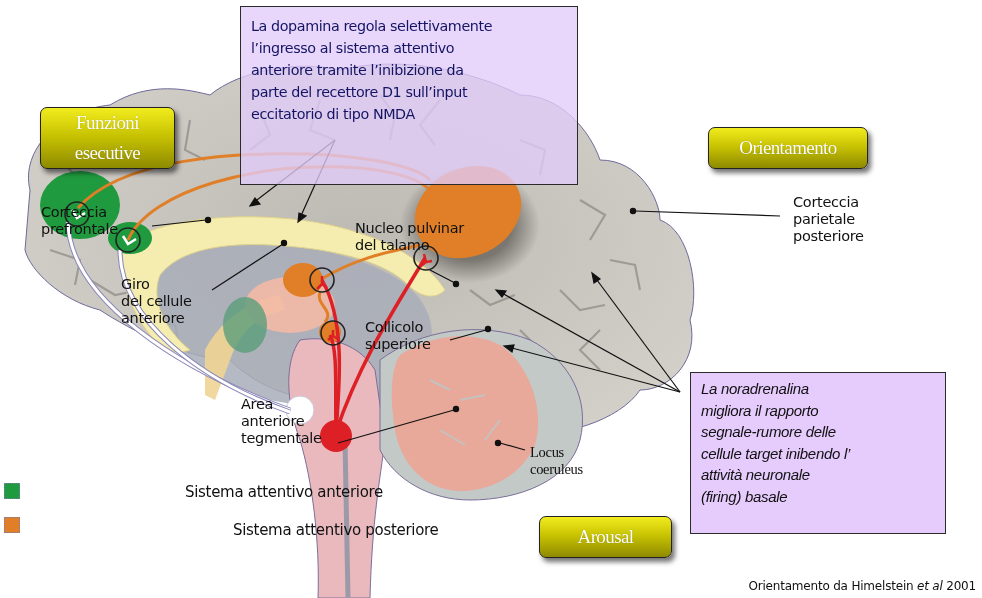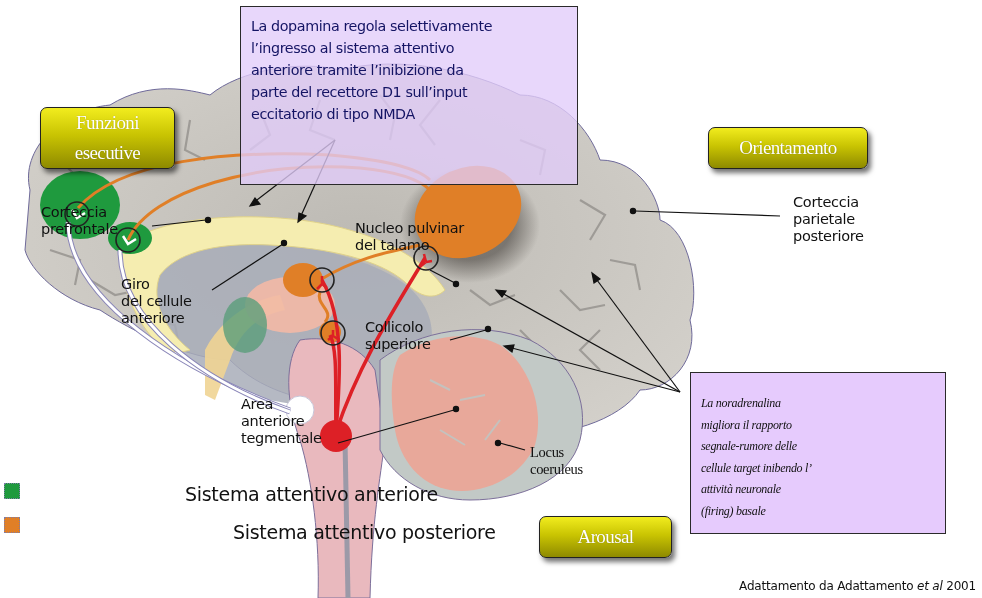--- a/index.html
+++ b/index.html
@@ -23,26 +23,26 @@
     background: rgba(226, 204, 250, 0.78);
   }
   .callout-top { left: 240px; top: 6px; width: 312px; height: 153px; padding: 12px; }
   .callout-top .txt {
     position: absolute; left: 10px; top: 8px; width: 300px;
     font-family: "DejaVu Sans", sans-serif; font-size: 14.3px; line-height: 22px; color: #141464;
     letter-spacing: -0.4px; white-space: pre-line;
   }
   .callout-right { left: 690px; top: 372px; width: 254px; height: 160px; background: #e6cbfd; }
   .callout-right .txt {
-    position: absolute; left: 10px; top: 20px; width: 240px;
-    font-family: Liberation Serif, serif; font-style: italic; font-size: 12px; line-height: 21.5px; color: #111;
+    position: absolute; left: 10px; top: 5px; width: 240px;
+    font-family: Liberation Sans, sans-serif; font-style: italic; font-size: 15px; line-height: 21.5px; color: #111;
     letter-spacing: -0.3px; white-space: pre-line;
   }
   .legend-swatch { position: absolute; width: 14px; height: 14px; border: 1px dotted #7d7da8; }
-  .legend-text { position: absolute; font-size: 19px; color: #111; letter-spacing: -0.3px; }
+  .legend-text { position: absolute; font-size: 15px; color: #111; letter-spacing: -0.3px; }
   .credit { position: absolute; right: 6px; top: 579px; font-size: 12px; color: #111; letter-spacing: -0.2px; }
   .credit i { font-style: italic; }
 </style>
 </head>
 <body>
 
 <svg id="diagram" width="982" height="598" viewBox="0 0 982 598">
   <defs>
     <radialGradient id="cortexGrad" cx="50%" cy="45%" r="60%">
       <stop offset="0%" stop-color="#bdbab4"></stop>
@@ -211,13 +211,13 @@
 parietale
 posteriore</div>
 
 <div>
   <div class="legend-swatch" style="left:4px; top:483px; background:#1f9a3e;"></div>
   <div class="legend-text" style="left:185px; top:483px;">Sistema attentivo anteriore</div>
   <div class="legend-swatch" style="left:4px; top:517px; background:#e07f27;"></div>
   <div class="legend-text" style="left:185px; top:521px;margin-left:48px;">Sistema attentivo posteriore</div>
 </div>
 
-<div class="credit"><span>Adattamento da Adattamento </span><i>et al</i><span> 2001</span></div>
+<div class="credit"><span>Orientamento da Himelstein </span><i>et al</i><span> 2001</span></div>
 
 </body></html>

